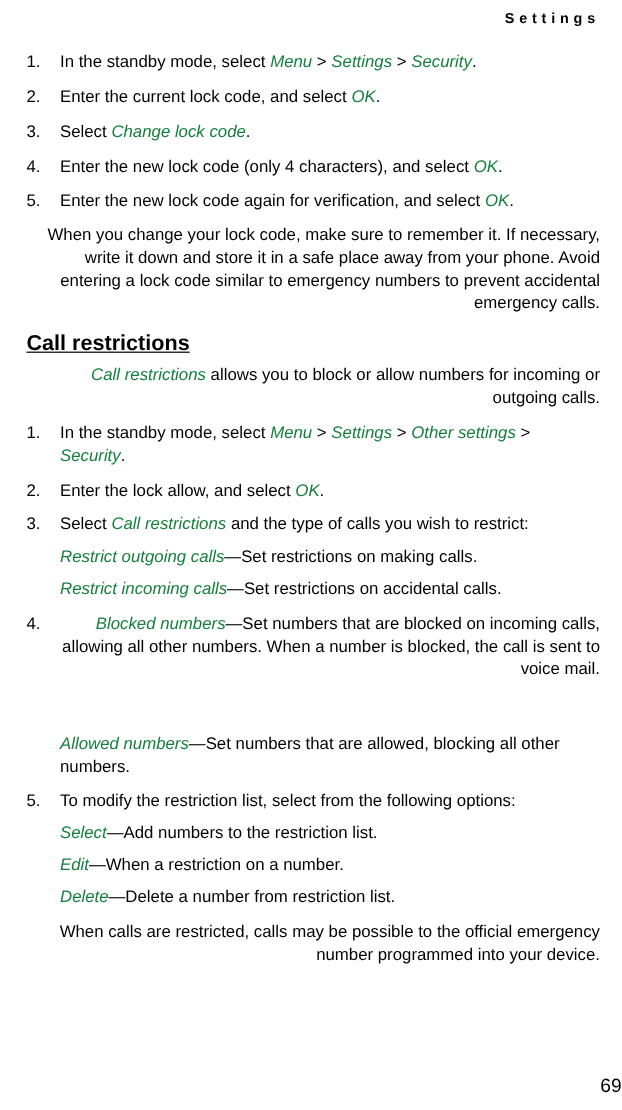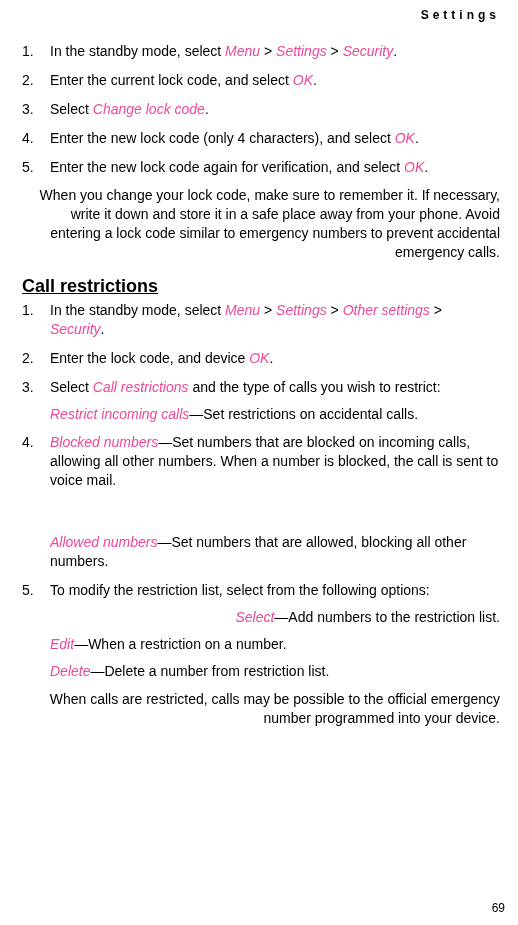--- a/index.html
+++ b/index.html
@@ -17,22 +17,22 @@
     position: absolute;
     top: 8px;
     right: 18px;
     font-weight: bold;
     letter-spacing: 4px;
     font-size: 12px;
   }
   .page-num {
     position: absolute;
     bottom: 10px;
-    right: 13px;
-    font-size: 12px;
+    right: 0;
+    font-size: 16px;
   }
   .content { padding-top: 24px; }
   ol { list-style: none; counter-reset: item; }
   ol > li {
     counter-increment: item;
     margin-bottom: 10px;
     padding-left: 28px;
     position: relative;
     line-height: 1.35;
   }
@@ -52,21 +52,21 @@
     line-height: 1.35;
     text-align: right;
   }
   .section-heading {
     font-weight: bold;
     font-size: 18px;
     text-decoration: underline;
     margin-top: 14px;
     margin-bottom: 4px;
   }
-  .blue-it { color: #ec4899; font-style: italic; }
+  .blue-it { color: #15803d; font-style: italic; }
   .sep { color: #000; }
 </style>
 </head>
 <body>
 
 <div class="header-title">Settings</div>
 
 <div class="content">
 
   <ol>
@@ -84,45 +84,51 @@
     </li>
     <li>
       <span>Enter the new lock code again for verification, and select </span><span class="blue-it">OK</span><span>.</span>
     </li>
   </ol>
 
   <p class="para">When you change your lock code, make sure to remember it. If necessary, write it down and store it in a safe place away from your phone. Avoid entering a lock code similar to emergency numbers to prevent accidental emergency calls.</p>
 
   <h2 class="section-heading">Call restrictions</h2>
 
+  <p class="para">
+    <span class="blue-it">Call restrictions</span><span> allows you to block or allow numbers for incoming or outgoing calls.</span>
+  </p>
 
   <ol>
     <li>
       <span>In the standby mode, select </span><span class="blue-it">Menu</span><span class="sep"> &gt; </span><span class="blue-it">Settings</span><span class="sep"> &gt; </span><span class="blue-it">Other settings</span><span class="sep"> &gt; </span><span class="blue-it">Security</span><span>.</span>
     </li>
     <li>
-      <span>Enter the lock code, and device </span><span class="blue-it">OK</span><span>.</span>
+      <span>Enter the lock allow, and select </span><span class="blue-it">OK</span><span>.</span>
     </li>
     <li>
       <span>Select </span><span class="blue-it">Call restrictions</span><span> and the type of calls you wish to restrict:</span>
+      <div class="sub" style="margin-left:0;">
+        <span class="blue-it">Restrict outgoing calls</span><span>—Set restrictions on making calls.</span>
+      </div>
       <div class="sub" style="margin-left:0;">
         <span class="blue-it">Restrict incoming calls</span><span>—Set restrictions on accidental calls.</span>
       </div>
     </li>
     <li>
-      <div class="sub" style="margin-left:0;">
+      <div class="sub" style="margin-left:0;text-align:right;">
         <span class="blue-it">Blocked numbers</span><span>—Set numbers that are blocked on incoming calls, allowing all other numbers. When a number is blocked, the call is sent to voice mail.</span>
       </div>
       <div class="sub" style="margin-left:0;margin-top:43px;">
         <span class="blue-it">Allowed numbers</span><span>—Set numbers that are allowed, blocking all other numbers.</span>
       </div>
     </li>
     <li>
       <span>To modify the restriction list, select from the following options:</span>
-      <div class="sub" style="margin-left:0;text-align:right;">
+      <div class="sub" style="margin-left:0;">
         <span class="blue-it">Select</span><span>—Add numbers to the restriction list.</span>
       </div>
       <div class="sub" style="margin-left:0;">
         <span class="blue-it">Edit</span><span>—When a restriction on a number.</span>
       </div>
       <div class="sub" style="margin-left:0;">
         <span class="blue-it">Delete</span><span>—Delete a number from restriction list.</span>
       </div>
     </li>
   </ol>

